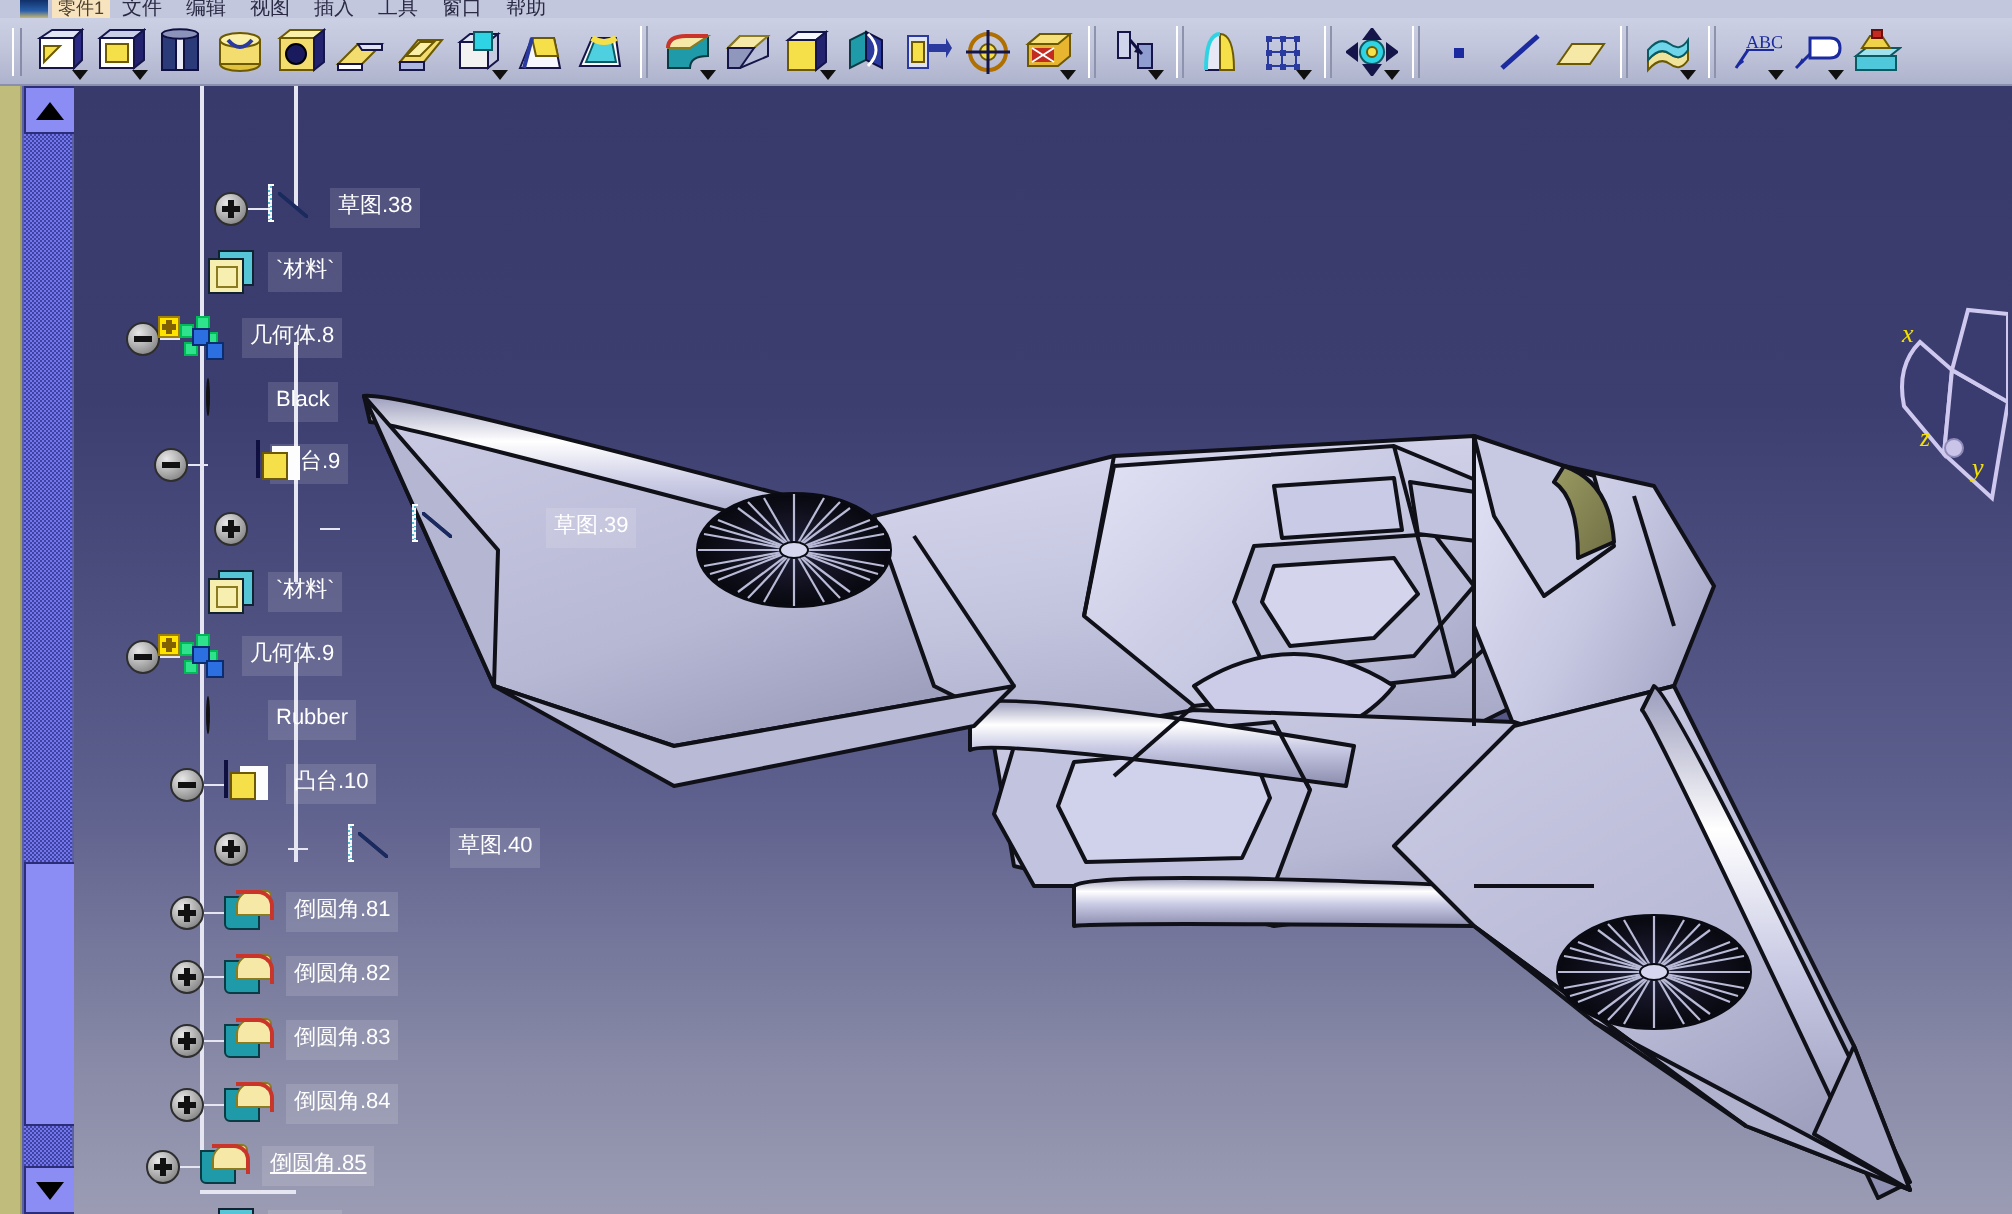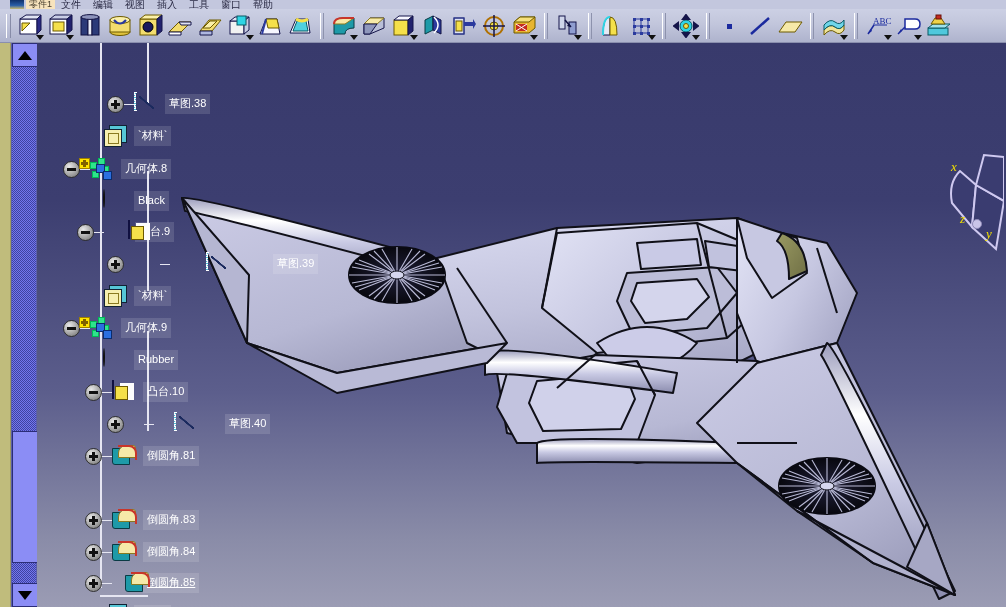--- a/index.html
+++ b/index.html
@@ -812,40 +812,48 @@
 
       <div class="trow" style="top:400px;left:48px;">
         <span class="node plus"></span>
         <span class="stub"></span>
         <span class="ti">
           <span class="icoFillet"><span class="fr"></span><span class="fy"></span><span class="fo"></span></span>
         </span>
         <span class="tlabel">倒圆角.81</span>
       </div>
 
+      <div class="trow" style="top:432px;left:48px;">
+        <span class="node plus"></span>
+        <span class="stub"></span>
+        <span class="ti">
+          <span class="icoFillet"><span class="fr"></span><span class="fy"></span><span class="fo"></span></span>
+        </span>
+        <span class="tlabel">倒圆角.82</span>
+      </div>
 
       <div class="trow" style="top:464px;left:48px;">
         <span class="node plus"></span>
         <span class="stub"></span>
         <span class="ti">
           <span class="icoFillet"><span class="fr"></span><span class="fy"></span><span class="fo"></span></span>
         </span>
         <span class="tlabel">倒圆角.83</span>
       </div>
 
       <div class="trow" style="top:496px;left:48px;">
         <span class="node plus"></span>
         <span class="stub"></span>
         <span class="ti">
           <span class="icoFillet"><span class="fr"></span><span class="fy"></span><span class="fo"></span></span>
         </span>
         <span class="tlabel">倒圆角.84</span>
       </div>
 
-      <div class="trow" style="top:527px;left:48px;text-align:center;">
+      <div class="trow" style="top:527px;left:36px;">
         <span class="node plus"></span>
         <span class="stub"></span>
         <span class="ti">
           <span class="icoFillet"><span class="fr"></span><span class="fy"></span><span class="fo"></span></span>
         </span>
         <span class="tlabel sel">倒圆角.85</span>
       </div>
 
       <div class="trow" style="top:559px;left:66px;">
         <span class="ti">

